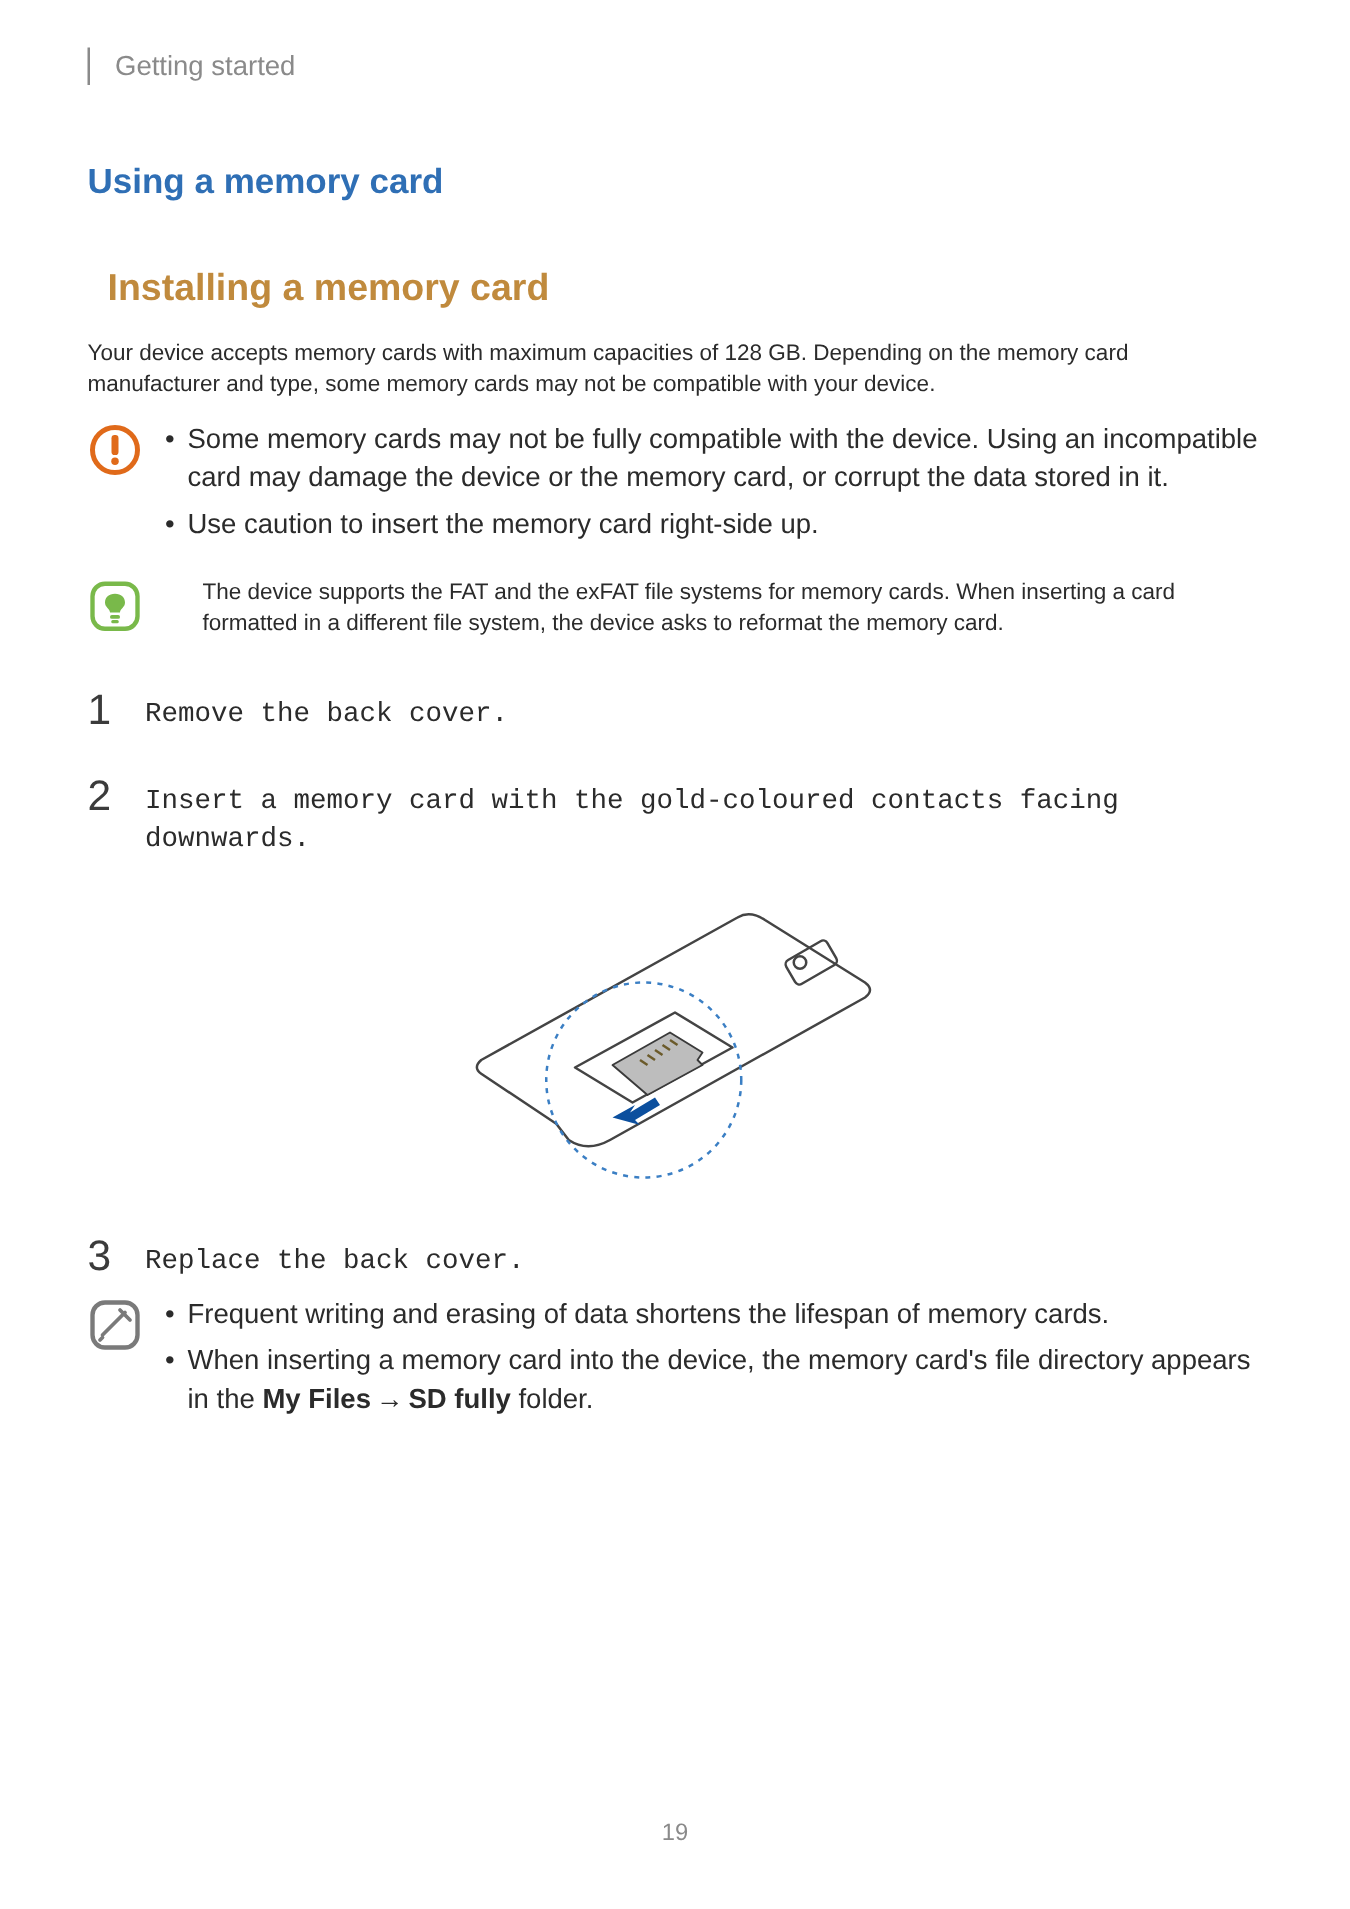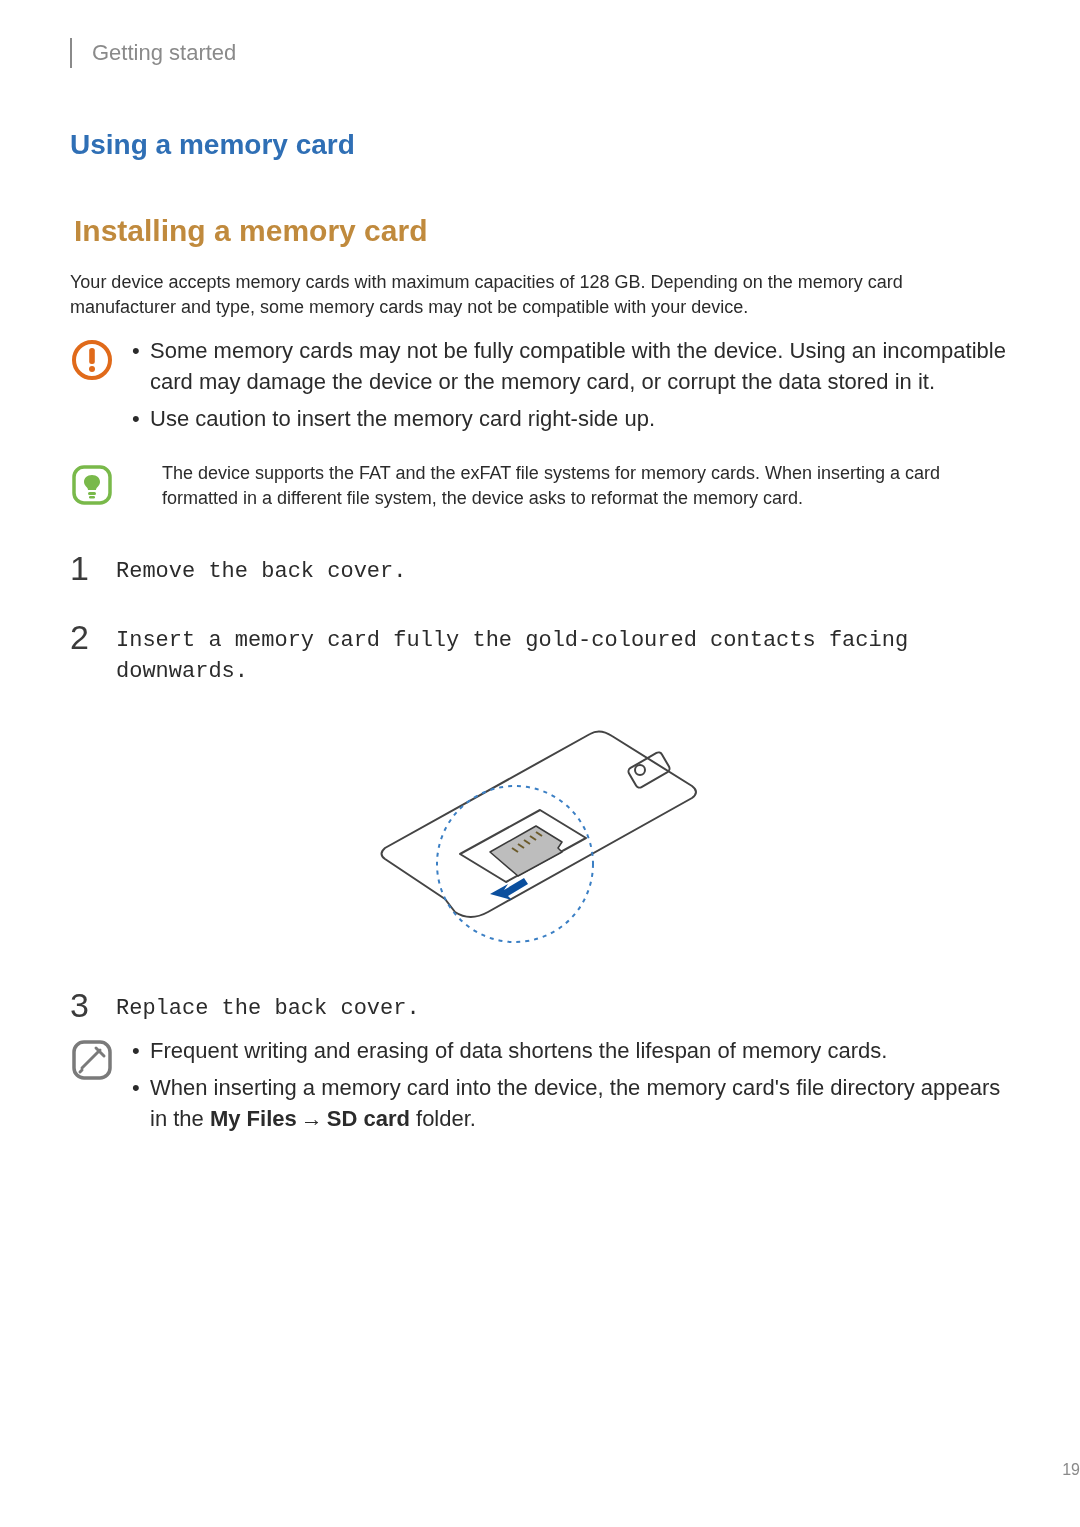--- a/index.html
+++ b/index.html
@@ -37,21 +37,21 @@
     color: #2f6fb5;
     font-weight: 700;
     font-size: 28px;
     margin: 56px 0 0 0;
   }
   
   .h2 {
     color: #c08a3d;
     font-weight: 700;
     font-size: 30px;
-    margin: 46px 0 18px 4px;
+    margin: 46px 0 18px 16px;
   }
   
   .para {
     font-size: 18px;
     color: #2b2b2b;
     margin: 0 0 4px 0;
   }
   
   .note-block {
     display: flex;
@@ -117,23 +117,23 @@
   .figure svg {
     width: 400px;
     height: 250px;
   }
   
   .page-num {
     position: absolute;
     bottom: 46px;
     left: 0;
     right: 0;
-    text-align: right;
+    text-align: center;
     color: #8a8a8a;
-    font-size: 16px;
+    font-size: 19px;
   }
   .bold { font-weight: 700; }
   .arrow { padding: 0 4px; }
 </style>
 </head>
 <body>
 
 <div class="page">
 
   <div class="crumb-wrap">
@@ -181,21 +181,21 @@
     </div>
   </div>
 
   <div class="step-row" style="margin-top:40px;">
     <div class="step-num">1</div>
     <div class="step-text">Remove the back cover.</div>
   </div>
 
   <div class="step-row">
     <div class="step-num">2</div>
-    <div class="step-text">Insert a memory card fully the gold-coloured contacts facing downwards.</div>
+    <div class="step-text">Insert a memory card with the gold-coloured contacts facing downwards.</div>
   </div>
 
   <div class="figure">
     <svg viewBox="0 0 400 250">
 
       <g stroke="#444" stroke-width="2" fill="none" stroke-linejoin="round" stroke-linecap="round">
 
         <path d="M105 185 L45 145 Q38 140 45 134 L250 20 Q260 14 272 22 L352 72 Q360 78 352 84 L148 198 Q130 208 115 198 Z"></path>
 
         <rect x="290" y="45" width="38" height="22" rx="4" transform="rotate(-30 309 56)"></rect>
@@ -241,21 +241,21 @@
       </svg>
     </div>
     <div class="note-body">
       <div class="bullet-row">
         <div class="bullet-dot">•</div>
         <div class="bullet-text">Frequent writing and erasing of data shortens the lifespan of memory cards.</div>
       </div>
       <div class="bullet-row">
         <div class="bullet-dot">•</div>
         <div class="bullet-text">
-          <span>When inserting a memory card into the device, the memory card's file directory appears in the </span><span class="bold">My Files</span><span class="arrow">→</span><span class="bold">SD card</span><span> folder.</span>
+          <span>When inserting a memory card into the device, the memory card's file directory appears in the </span><span class="bold">My Files</span><span class="arrow">→</span><span class="bold">SD fully</span><span> folder.</span>
         </div>
       </div>
     </div>
   </div>
 
   <div class="page-num">19</div>
 
 </div>
 
 </body></html>

